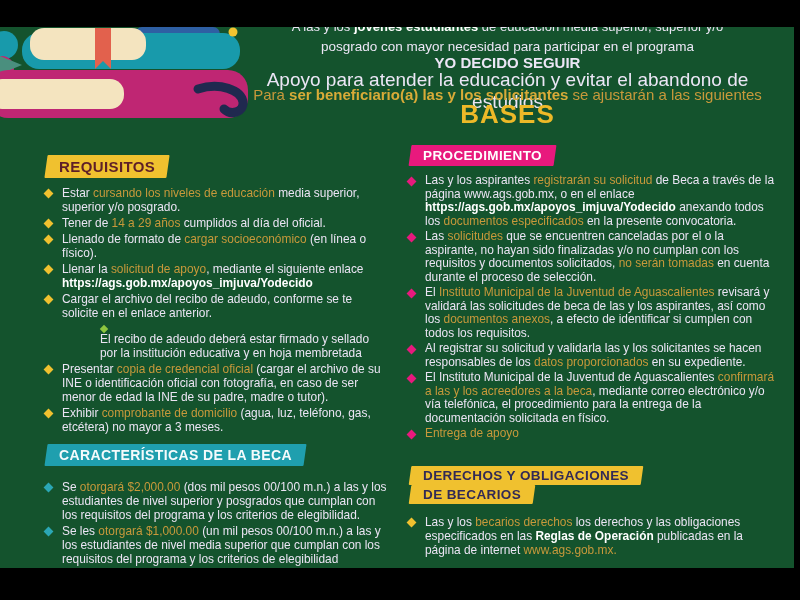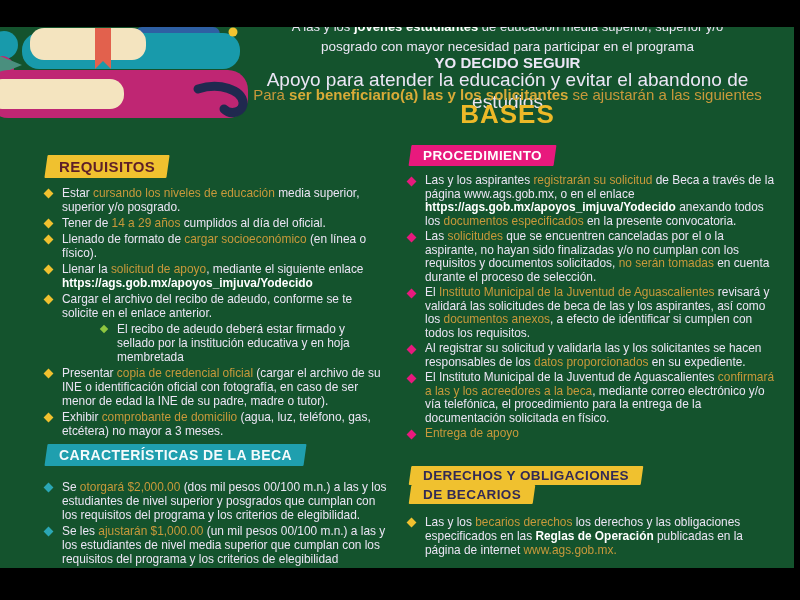--- a/index.html
+++ b/index.html
@@ -37,21 +37,21 @@
   .blist{position:absolute;z-index:3;}
   .l-req{left:44px;top:186px;width:342px;font-size:11.9px;line-height:14px;}
   .l-car{left:44px;top:480px;width:346px;font-size:11.9px;line-height:14px;}
   .l-pro{left:407px;top:174px;width:372px;font-size:11.9px;line-height:13.5px;}
   .l-der{left:407px;top:515px;width:344px;font-size:11.9px;line-height:14px;}
   .bullet-item{display:flex;margin-bottom:2px;}
   .diamond{flex:0 0 auto;width:7px;height:7px;transform:rotate(45deg);
            margin:4px 10px 0 1px;background:#f0c12f;}
   .l-car .diamond{background:#2ba7b5;}
   .l-pro .diamond{background:#e8197d;}
-  .bullet-item.sub{padding-left:56px;}
+  .bullet-item.sub{padding-left:56px;flex-direction:column;}
   .bullet-item.sub .diamond{background:#8dc63f;width:6px;height:6px;margin-top:4px;}
   .seg-w{color:#ebe4f4;}
   .seg-y{color:#c8993b;}
   .seg-b{color:#ffffff;font-weight:bold;}
   .seg-yb{color:#d9ab38;font-weight:bold;}
 
   .books{position:absolute;left:0;top:25px;z-index:2;}
 </style>
 </head>
 <body>
@@ -120,21 +120,21 @@
   <div class="hdr hdr-car">
     <span>CARACTERÍSTICAS DE LA BECA</span>
   </div>
   <div class="blist l-car">
       <div class="bullet-item">
         <span class="diamond"></span>
         <span class="bullet-text"><span class="seg-w">Se </span><span class="seg-y">otorgará $2,000.00</span><span class="seg-w"> (dos mil pesos 00/100 m.n.) a las y los estudiantes de nivel superior y posgrados que cumplan con los requisitos del programa y los criterios de elegibilidad.</span></span>
       </div>
       <div class="bullet-item">
         <span class="diamond"></span>
-        <span class="bullet-text"><span class="seg-w">Se les </span><span class="seg-y">ajustarán $1,000.00</span><span class="seg-w"> (un mil pesos 00/100 m.n.) a las y los estudiantes de nivel media superior que cumplan con los requisitos del programa y los criterios de elegibilidad</span></span>
+        <span class="bullet-text"><span class="seg-w">Se les </span><span class="seg-y">otorgará $1,000.00</span><span class="seg-w"> (un mil pesos 00/100 m.n.) a las y los estudiantes de nivel media superior que cumplan con los requisitos del programa y los criterios de elegibilidad</span></span>
       </div>
     </div>
 
   <div class="hdr hdr-pro">
     <span>PROCEDIMIENTO</span>
   </div>
   <div class="blist l-pro">
       <div class="bullet-item">
         <span class="diamond"></span>
         <span class="bullet-text"><span class="seg-w">Las y los aspirantes </span><span class="seg-y">registrarán su solicitud</span><span class="seg-w"> de Beca a través de la página www.ags.gob.mx, o en el enlace </span><span class="seg-b">https://ags.gob.mx/apoyos_imjuva/Yodecido</span><span class="seg-w"> anexando todos los </span><span class="seg-y">documentos especificados</span><span class="seg-w"> en la presente convocatoria.</span></span>

